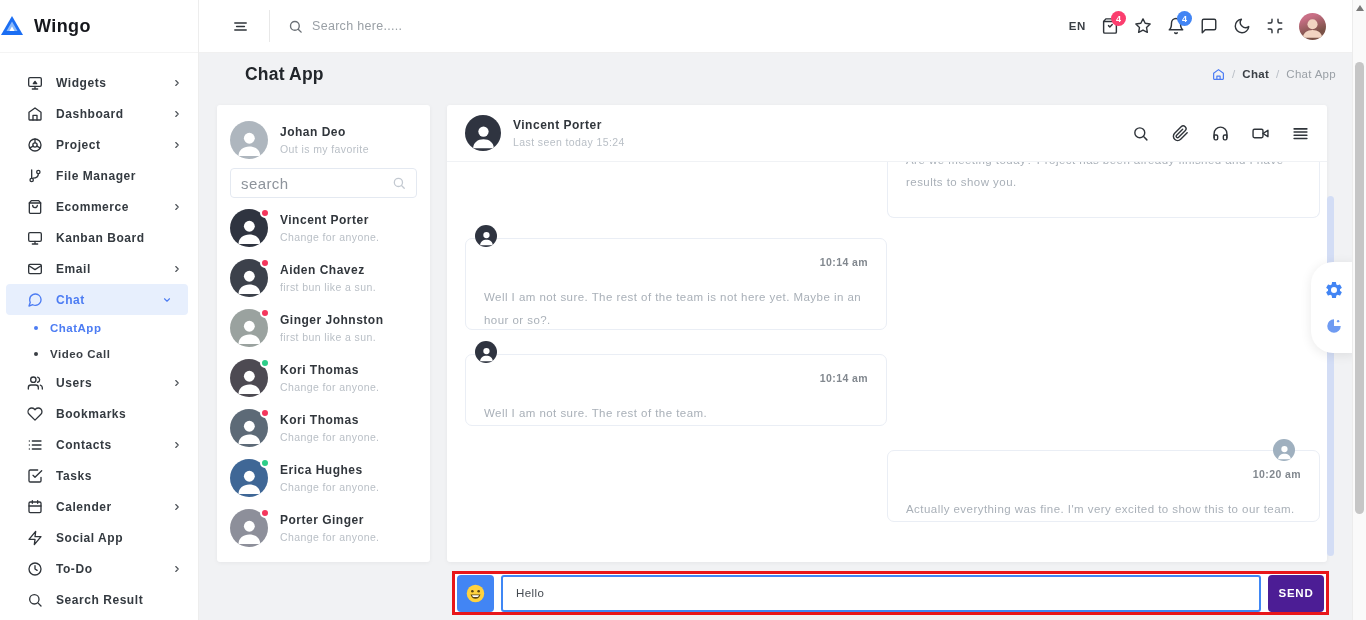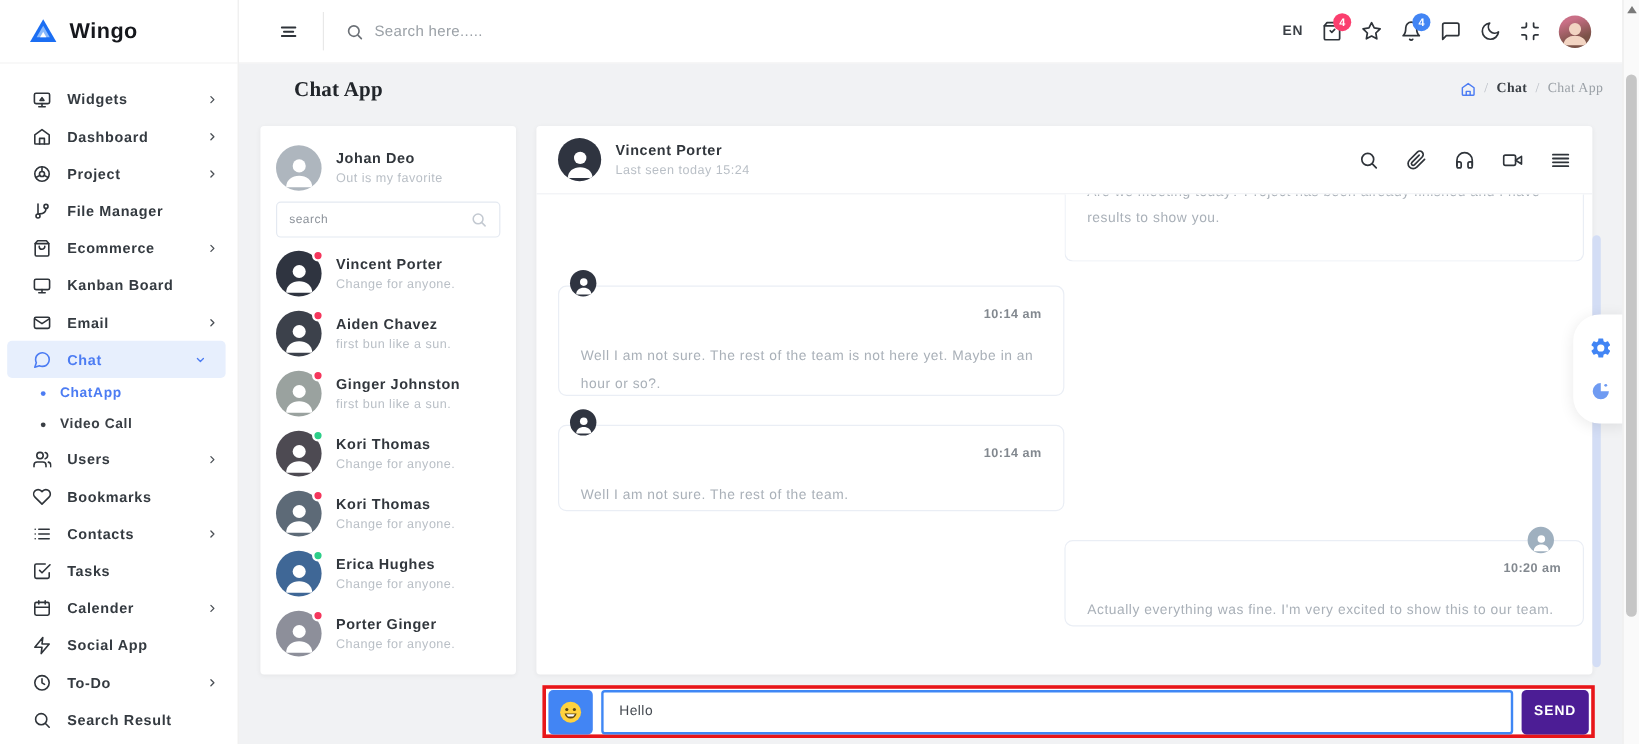--- a/index.html
+++ b/index.html
@@ -3,21 +3,21 @@
 <meta charset="utf-8">
 <style>
   * { margin:0; padding:0; box-sizing:border-box; }
   html,body { width:1366px; height:620px; overflow:hidden; }
   body { font-family:"Liberation Sans", sans-serif; background:#f1f2f4; position:relative; color:#343a40; }
   .abs { position:absolute; }
   svg.ic { display:block; }
 
   
   #sidebar { left:0; top:0; width:199px; height:620px; background:#fff; border-right:1px solid #ededed; z-index:5; }
-  #logo-row { height:53px; display:flex; align-items:center; gap:10px; padding-left:24px; border-bottom:1px solid #f4f4f4; }
+  #logo-row { height:53px; display:flex; align-items:center; gap:10px; border-bottom:1px solid #f4f4f4; }
   #logo-text { font-size:18px; font-weight:800; letter-spacing:.4px; color:#15171c; }
   #nav { padding-top:14px; }
   .s-item { height:31px; display:flex; align-items:center; gap:13px; padding:0 16px 0 27px; cursor:pointer; }
   .s-item .lbl { font-size:12px; font-weight:700; letter-spacing:.55px; color:#343a40; flex:1; }
   .s-item svg.mi { width:16px; height:16px; color:#2f343a; }
   .s-item svg.chev { width:10px; height:10px; color:#4b5056; }
   .s-item.active { background:#e7effd; border-radius:4px; margin:0 10px 0 6px; padding-left:21px; }
   .s-item.active .lbl, .s-item.active svg { color:#4c7cf3; }
   .s-sub { height:26px; display:flex; align-items:center; gap:12px; padding-left:34px; cursor:pointer; }
   .s-sub .dot { width:4px; height:4px; border-radius:50%; background:#3a3f45; }
@@ -36,37 +36,37 @@
   #top-search input::placeholder { color:#9aa0a6; }
   #top-right { display:flex; align-items:center; gap:15px; padding-right:26px; }
   #lang { font-size:11.5px; font-weight:700; letter-spacing:.6px; color:#3a3f45; cursor:pointer; }
   .tb-ic { position:relative; width:18px; height:18px; color:#2f343a; cursor:pointer; }
   .badge { position:absolute; top:-6px; right:-7px; min-width:15px; height:15px; border-radius:50%; color:#fff; font-size:9px; font-weight:700; display:flex; align-items:center; justify-content:center; }
   .badge.red { background:#fb3e6e; }
   .badge.blue { background:#4285f4; }
   #top-avatar { width:27px; height:27px; border-radius:50%; background:linear-gradient(160deg,#c96f86 20%,#7a5247 70%); overflow:hidden; cursor:pointer; display:flex; align-items:flex-end; }
 
   
-  #title-row { left:199px; top:53px; width:1153px; height:42px; display:flex; align-items:center; justify-content:space-between; padding:0 16px 0 46px;font-family:Liberation Serif, serif; }
+  #title-row { left:199px; top:53px; width:1153px; height:42px; display:flex; align-items:center; justify-content:space-between; padding:0 16px 0 46px; }
   #page-title { font-size:17.5px; font-weight:800; letter-spacing:.2px; color:#22262b; }
   #breadcrumb { display:flex; align-items:center; gap:7px; font-size:11.5px; }
   #breadcrumb .sep { color:#b9bec5; }
   #breadcrumb .sec { color:#3b4046; font-weight:700; letter-spacing:.3px; cursor:pointer; }
   #breadcrumb .cur { color:#9aa0a6; letter-spacing:.3px; }
   #bc-home { color:#4c7cf3; cursor:pointer; }
 
   
   #contacts-card { left:217px; top:105px; width:213px; height:457px; background:#fff; border-radius:3px; box-shadow:0 1px 4px rgba(0,0,0,.05); padding:13px; overflow:hidden; }
   .av { border-radius:50%; overflow:hidden; display:flex; align-items:flex-end; justify-content:center; flex:none; }
   .av svg { width:86%; height:86%; }
   #me-row { display:flex; align-items:center; gap:12px; height:44px; }
   .c-name { font-size:12px; font-weight:700; letter-spacing:.5px; color:#31363c; }
   .c-status { font-size:10.5px; letter-spacing:.4px; color:#b9bfc6; margin-top:4px; }
   #contact-search { margin-top:6px; height:30px; border:1px solid #e4e9f1; border-radius:4px; display:flex; align-items:center; padding:0 10px; gap:8px; }
-  #contact-search input { border:none; outline:none; flex:1; font-size:10px; letter-spacing:.4px; color:#3a3f45; font-family:inherit; min-width:0; }
+  #contact-search input { border:none; outline:none; flex:1; font-size:15px; letter-spacing:.4px; color:#3a3f45; font-family:inherit; min-width:0; }
   #contact-search input::placeholder { color:#8d939b; }
   #contact-search svg { color:#c3c9d1; }
   .contact-row { display:flex; align-items:center; gap:12px; height:50px; cursor:pointer; }
   .av-wrap { position:relative; flex:none; }
   .presence { position:absolute; top:-1px; right:-2px; width:10px; height:10px; border-radius:50%; border:2px solid #fff; }
   .av-wrap[data-presence="busy"] .presence { background:#f5365c; }
   .av-wrap[data-presence="online"] .presence { background:#2dce89; }
 
   
   #chat-card { left:447px; top:105px; width:880px; height:457px; background:#fff; border-radius:3px; box-shadow:0 1px 4px rgba(0,0,0,.05); }

